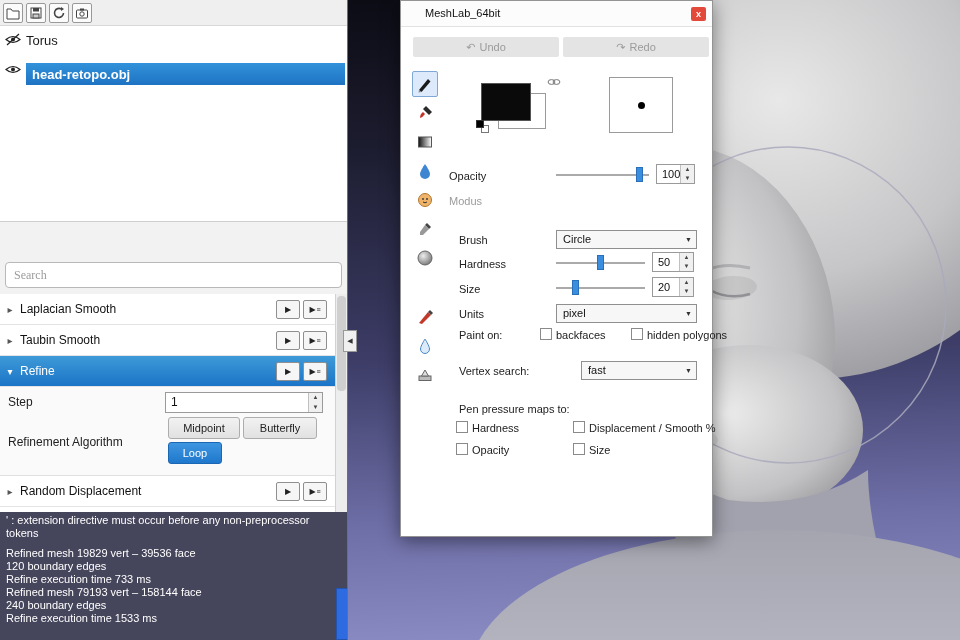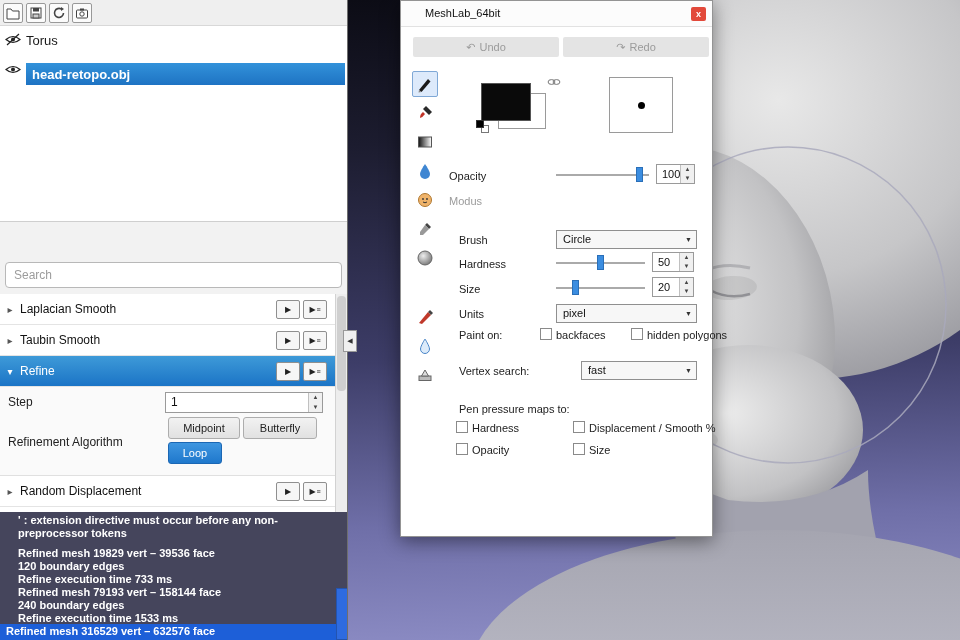--- a/index.html
+++ b/index.html
@@ -20,21 +20,21 @@
   .layer-row{position:relative;height:22px;display:flex;align-items:flex-start}
   .eyebox{width:26px;display:flex;justify-content:center;align-items:center}
   .lname{font-size:13px;color:#1a1a1a}
   .sel-bar{flex:1;height:22px;background:linear-gradient(#3292da,#1e73c3);color:#fff;font-weight:bold;font-size:13px;display:flex;align-items:center;padding-left:6px;margin-right:2px}
 
   .tabs{position:absolute;left:0;top:222px;width:100%;height:34px;background:#e1e1e1;border-bottom:1px solid #c5c5c5;display:flex;align-items:flex-end;padding-left:4px}
   .tab{height:28px;line-height:26px;padding:0 14px;font-size:12px;border:1px solid #b4b4b4;border-bottom:none;background:#ebebeb;color:#333;border-radius:3px 3px 0 0;margin-right:2px}
   .tab.active{background:#fff;color:#1566c8;font-weight:bold}
 
   .searchwrap{position:absolute;left:0;top:256px;width:100%;height:38px;background:#f2f2f2;display:flex;align-items:center;padding:0 5px}
-  .searchwrap input{width:100%;height:26px;border:1px solid #b8b8b8;border-radius:4px;padding:0 8px;font-size:12px;color:#444;background:#fff;outline:none;font-family:Liberation Sans, sans-serif}
+  .searchwrap input{width:100%;height:26px;border:1px solid #b8b8b8;border-radius:4px;padding:0 8px;font-size:12px;color:#444;background:#fff;outline:none;font-family:Liberation Serif, serif}
   .searchwrap input::placeholder{color:#9c9c9c}
 
   .filterlist{position:absolute;left:0;top:294px;width:100%;height:218px;background:#fff}
   .frow{position:relative;height:31px;border-bottom:1px solid #e4e4e4;display:flex;align-items:center;background:#fff}
   .caret{width:20px;text-align:center;color:#555;font-size:10px}
   .flabel{font-size:12px;font-weight:normal;color:#111}
   .fbtns{margin-left:auto;margin-right:20px;display:flex;gap:3px}
   .pbtn{width:24px;height:19px;border:1px solid #8f8f8f;background:#f6f6f6;border-radius:2px;font-size:8px;color:#222;display:flex;align-items:center;justify-content:center;gap:1px;padding:0}
   .frow.refine{background:linear-gradient(#3e9ad8,#1b74c6)}
   .frow.refine .caret,.frow.refine .flabel{color:#fff}
@@ -44,21 +44,21 @@
   .spin{position:absolute;height:21px;background:#fff;border:1px solid #9a9a9a}
   .spinval{position:absolute;left:5px;top:0;line-height:19px;font-size:12px;color:#111}
   .spinarrows{position:absolute;right:0;top:0;bottom:0;width:14px;border-left:1px solid #c0c0c0;display:flex;flex-direction:column;background:#f0f0f0}
   .sa{flex:1;font-size:6px;line-height:9px;text-align:center;color:#444}
   .algo-btn{position:absolute;height:22px;background:linear-gradient(#f2f2f2,#e1e1e1);border:1px solid #adadad;border-radius:3px;font-size:11px;color:#222;display:flex;align-items:center;justify-content:center;padding:0}
   .algo-btn.selected{background:linear-gradient(#3e96e0,#1f78cc);border-color:#1b67b4;color:#fff}
   .fscroll{position:absolute;right:0;top:0;width:12px;height:218px;background:#ededed;border-left:1px solid #d2d2d2}
   .fthumb{position:absolute;left:1px;right:1px;top:2px;height:95px;background:#cfcfcf;border-radius:4px}
   #collapse-handle{position:absolute;left:343px;top:330px;width:14px;height:22px;background:#f0f0f0;border:1px solid #999;z-index:6;font-size:7px;display:flex;align-items:center;justify-content:center;color:#333}
 
-  .log{position:absolute;left:0;top:512px;width:100%;height:128px;background:#45455c;color:#fff;font-size:11px;font-weight:bold;line-height:13px;padding:2px 0 0 18px;overflow:hidden}
+  .log{position:absolute;left:0;top:512px;width:100%;height:128px;background:#45455c;color:#fff;font-size:11px;font-weight:normal;line-height:13px;padding:2px 0 0 6px;overflow:hidden}
   .lline{padding-right:18px}
   .lgap{height:7px}
   .lhl{position:absolute;left:0;right:0;bottom:0;background:#1d5fd8;padding:1px 0 2px 6px}
   .log-thumb{position:absolute;left:336px;top:76px;width:12px;height:52px;background:#2e6be0;border:1px solid #2354b0}
 
   
   #dialog{position:absolute;left:400px;top:0;width:313px;height:537px;background:#fff;border:1px solid #949494;box-shadow:0 4px 18px rgba(0,0,0,.45);z-index:10}
   .dtitle{position:absolute;left:0;top:0;right:0;height:26px;background:#fcfcfc;border-bottom:1px solid #e2e2e2}
   .dtitle-text{line-height:25px;padding-left:24px;font-size:11px;color:#111;display:block}
   .dclose{position:absolute;right:6px;top:6px;width:15px;height:14px;background:#e2493a;border:none;border-radius:2px;color:#fff;font-size:9px;font-weight:bold;text-align:center;line-height:14px;padding:0}
@@ -261,21 +261,20 @@
 
   <div class="log">
     <div class="lline">' : extension directive must occur before any non-preprocessor tokens</div>
     <div class="lgap"></div>
     <div class="lline">Refined mesh 19829 vert – 39536 face</div>
     <div class="lline">120 boundary edges</div>
     <div class="lline">Refine execution time 733 ms</div>
     <div class="lline">Refined mesh 79193 vert – 158144 face</div>
     <div class="lline">240 boundary edges</div>
     <div class="lline">Refine execution time 1533 ms</div>
-    <div class="lhl">Refined mesh 316529 vert – 632576 face</div>
     <div class="log-thumb"></div>
   </div>
 </div>
 
 <div id="collapse-handle">
   <span>◀</span>
 </div>
 
 <div id="dialog">
   <div class="dtitle">

